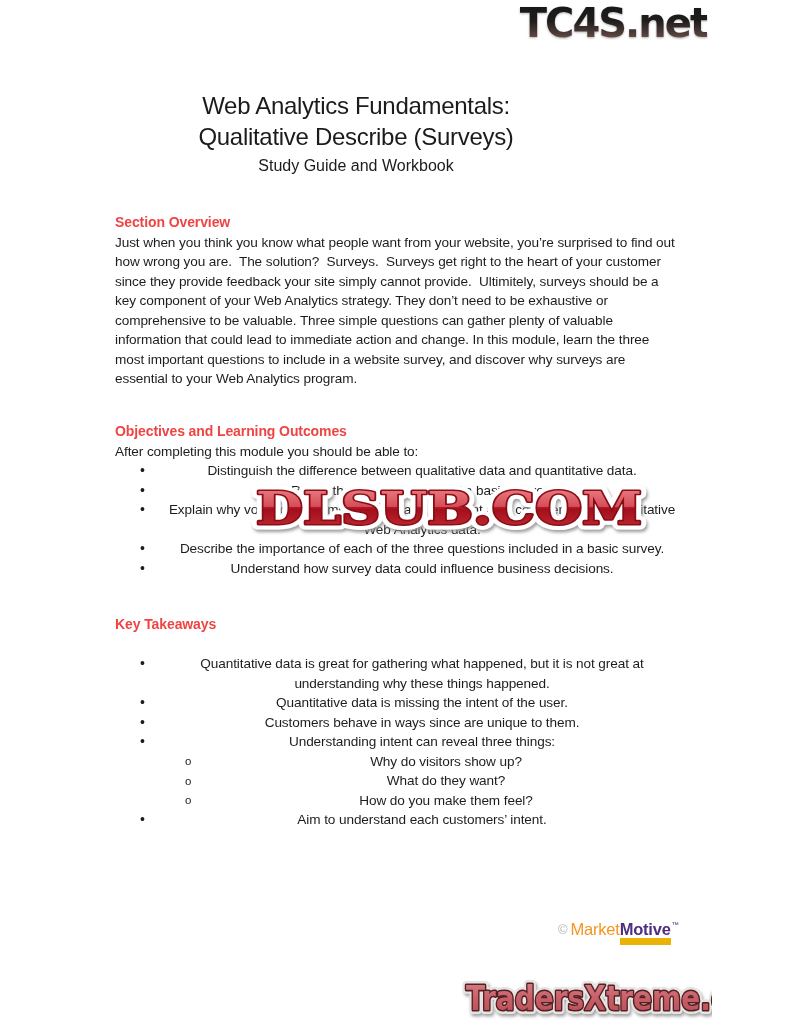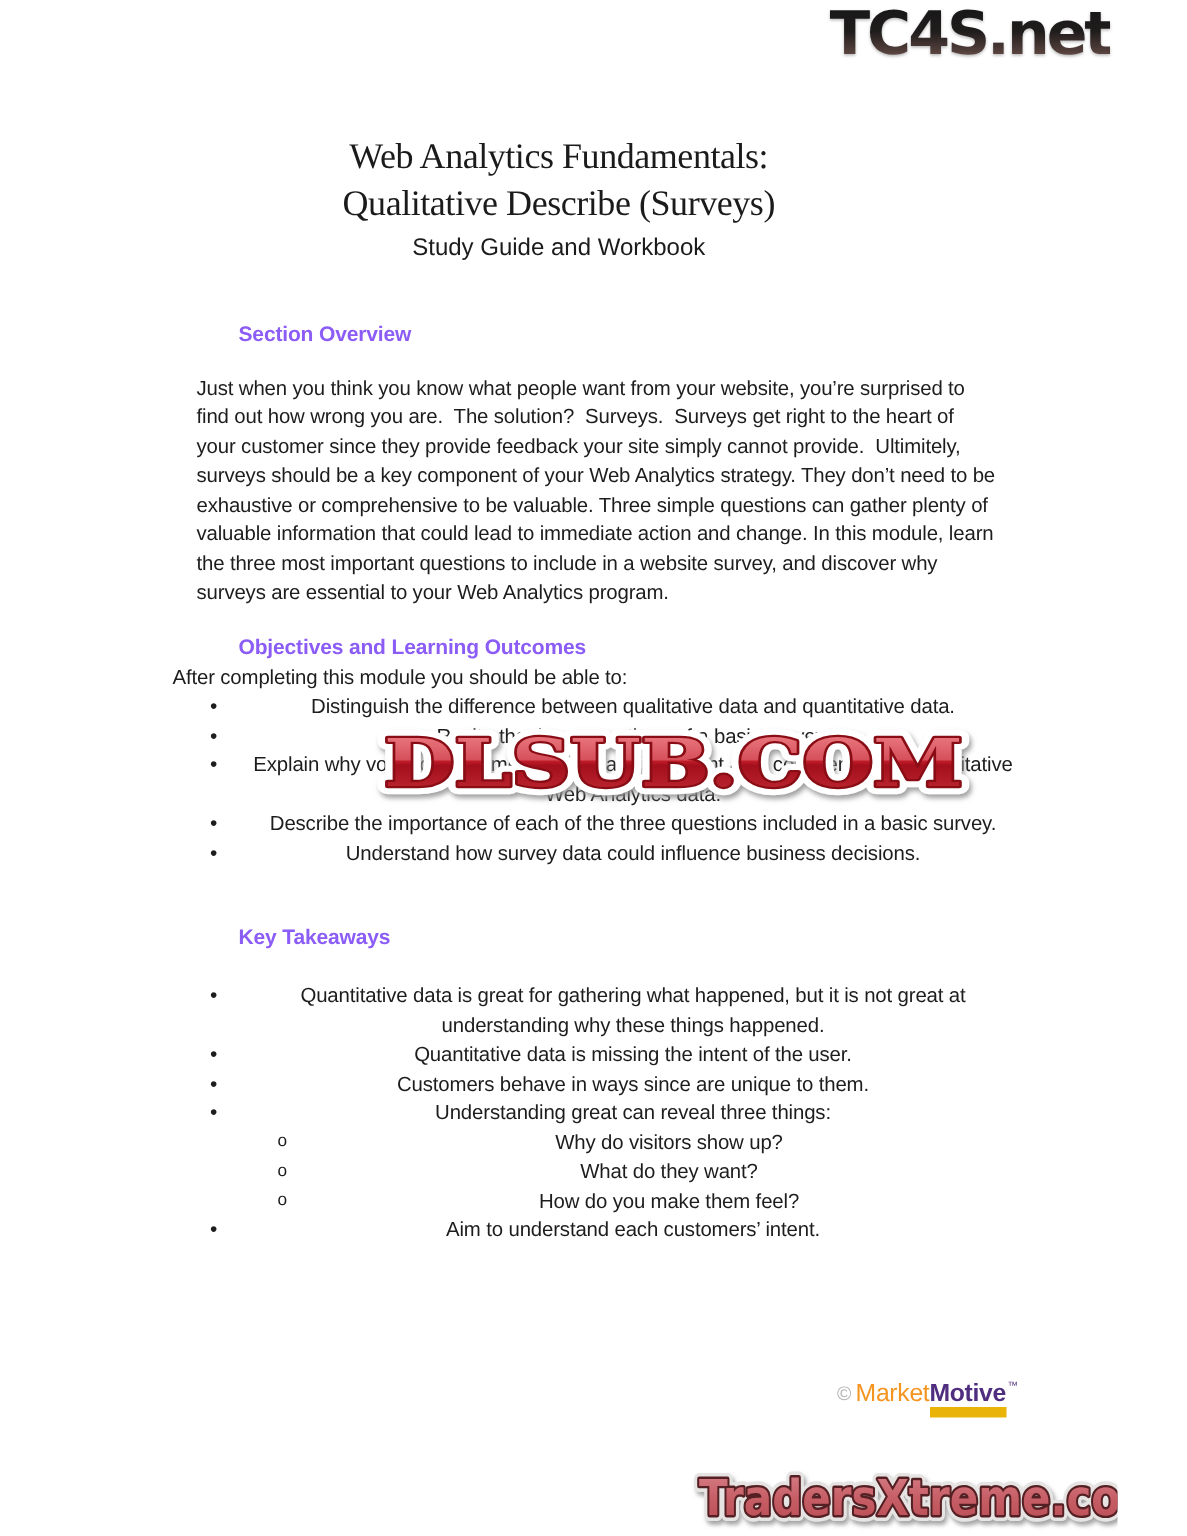--- a/index.html
+++ b/index.html
@@ -1,38 +1,38 @@
 <!DOCTYPE html>
 <html><head>
 <meta charset="utf-8">
 <style>
   html,body{margin:0;padding:0;background:#ffffff;}
   .page{
     position:relative;width:712px;height:1024px;background:#ffffff;overflow:hidden;
-    font-family:"Liberation Sans",sans-serif;color:#1d1d1d;padding-left:33px;
+    font-family:"Liberation Sans",sans-serif;color:#1d1d1d;
   }
   
   .tc4s{
     position:absolute;top:0px;right:5px;
     font-family:"DejaVu Sans",sans-serif;font-weight:800;font-size:40px;letter-spacing:-2px;
     background:linear-gradient(180deg,#161616 0%,#1f1c1c 45%,#54403c 75%,#96685f 95%,#a3786f 100%);
     -webkit-background-clip:text;background-clip:text;color:transparent;
     filter:drop-shadow(0 1px 1px rgba(120,120,120,0.55));
   }
   
   .title-block{position:absolute;top:90px;left:0;width:100%;text-align:center;}
-  .title-line{font-size:24px;line-height:31px;color:#1b1b1b;letter-spacing:-0.3px;font-family:Liberation Serif, serif;}
+  .title-line{font-size:24px;line-height:31px;color:#1b1b1b;letter-spacing:-0.3px;}
   .subtitle{font-size:16px;line-height:24px;color:#1b1b1b;margin-top:2px;}
   
   .content{position:absolute;left:115px;width:566px;font-size:13.6px;line-height:19.5px;letter-spacing:-0.1px;}
   .sec-overview{top:213px;}
   .sec-objectives{top:422px;}
   .sec-takeaways{top:615px;}
-  .heading{font-weight:bold;font-size:14px;color:#8b5cf6;margin-left:44px;}
-  .para{white-space:pre-wrap;margin:16px;}
+  .heading{font-weight:bold;font-size:14px;color:#ef4444;}
+  .para{white-space:pre-wrap;margin:0;}
   ul.blist{list-style:none;margin:0;padding:0;}
   ul.blist li{position:relative;padding-left:48px;margin:0;text-align:center;}
   ul.blist li.l1::before{
     content:"\2022";position:absolute;left:25px;top:0;font-size:14px;color:#1d1d1d;
   }
   ul.blist li.l2{padding-left:96px;}
   ul.blist li.l2::before{
     content:"o";position:absolute;left:70px;top:0.5px;font-size:11.5px;color:#1d1d1d;
   }
   .gap-line{height:19.5px;}
@@ -77,21 +77,21 @@
     </ul>
   </div>
 
   <div class="content sec-takeaways">
     <div class="heading">Key Takeaways</div>
     <div class="gap-line"></div>
     <ul class="blist">
       <li class="l1">Quantitative data is great for gathering what happened, but it is not great at understanding why these things happened.</li>
       <li class="l1">Quantitative data is missing the intent of the user.</li>
       <li class="l1">Customers behave in ways since are unique to them.</li>
-      <li class="l1">Understanding great can reveal three things:</li>
+      <li class="l1">Understanding intent can reveal three things:</li>
       <li class="l2">Why do visitors show up?</li>
       <li class="l2">What do they want?</li>
       <li class="l2">How do you make them feel?</li>
       <li class="l1">Aim to understand each customers’ intent.</li>
     </ul>
   </div>
 
   <div class="dlsub-wrap">
     <svg width="406" height="58" viewBox="0 0 406 58">
       <defs>

